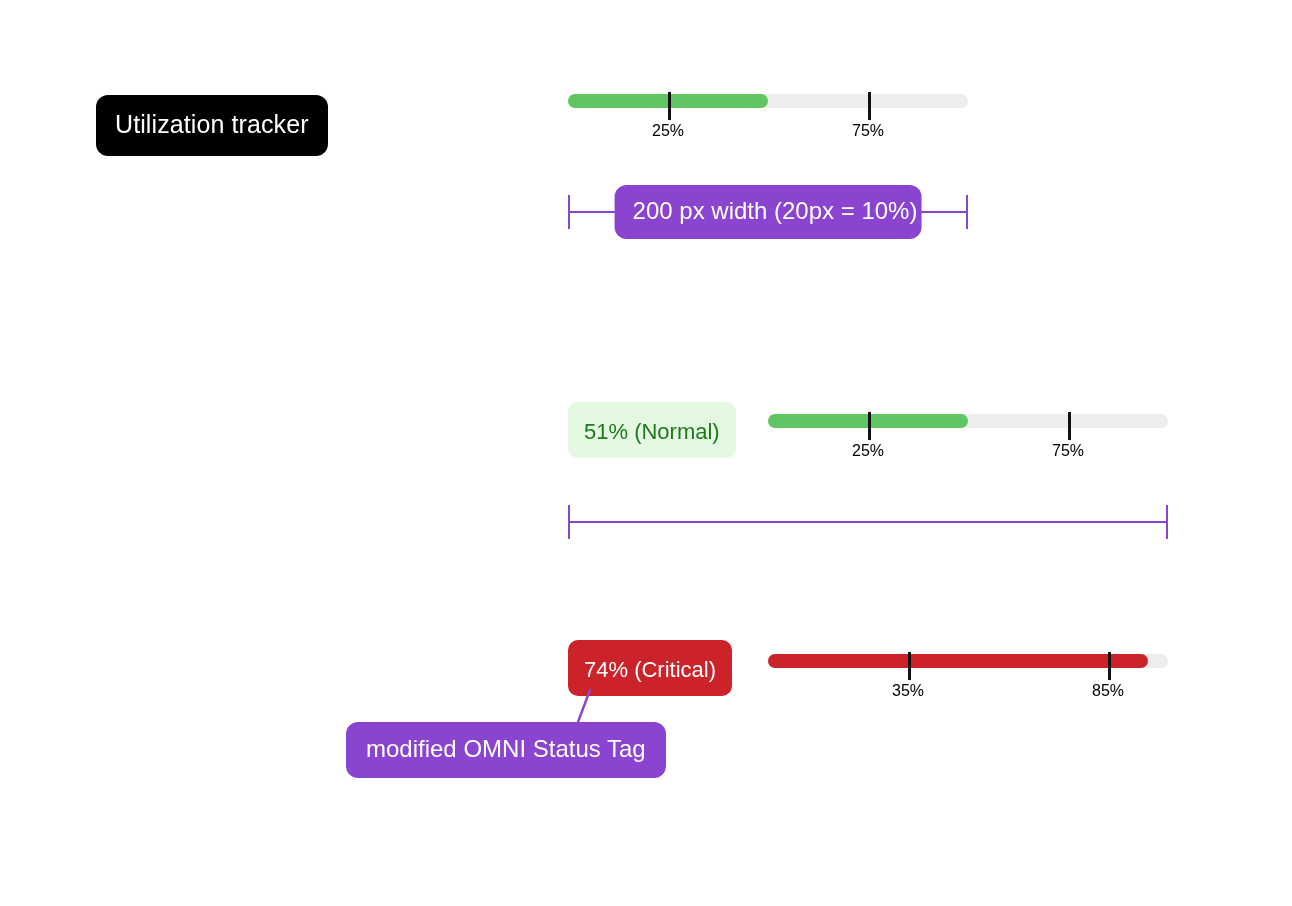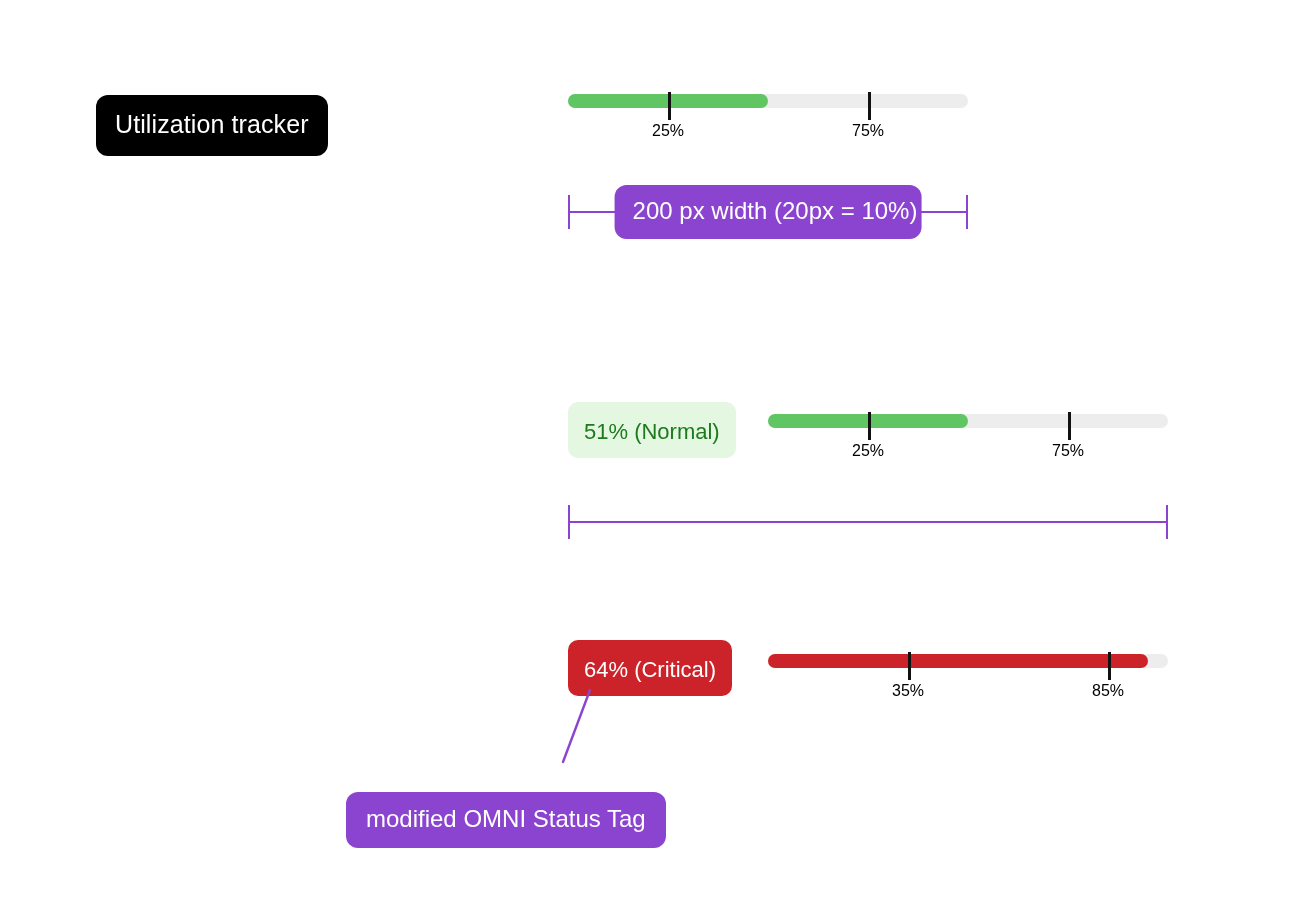--- a/index.html
+++ b/index.html
@@ -184,32 +184,32 @@
     <div class="bar-tick" style="left:300px;"></div>
     <div class="tick-label" style="left:300px;">75%</div>
   </div>
 
   <div class="dim" style="left:568px; top:505px; width:600px;">
     <div class="dim-line"></div>
     <div class="dim-cap left"></div>
     <div class="dim-cap right"></div>
   </div>
 
-  <div class="status-tag critical" style="left:568px; top:640px;">64% (Critical)</div>
+  <div class="status-tag critical" style="left:568px; top:640px;">74% (Critical)</div>
 
   <div class="bar-wrap" style="left:768px; top:654px; width:400px; height:60px;">
     <div class="bar-track" style="width:400px;"></div>
     <div class="bar-fill red" style="width:380px;"></div>
 
     <div class="bar-tick" style="left:140px;"></div>
     <div class="tick-label" style="left:140px;">35%</div>
 
     <div class="bar-tick" style="left:340px;"></div>
     <div class="tick-label" style="left:340px;">85%</div>
   </div>
 
   <svg class="leader-svg" style="left:0px; top:0px; width:1292px; height:906px;">
     <line x1="590" y1="690" x2="563" y2="762" stroke="#8b44cf" stroke-width="2.4" stroke-linecap="round"></line>
   </svg>
 
-  <div class="callout-chip" style="left:346px; top:792px;">modified OMNI Status Tag</div>
+  <div class="callout-chip" style="left:346px; top:722px;">modified OMNI Status Tag</div>
 
 </div>
 
 </body></html>

